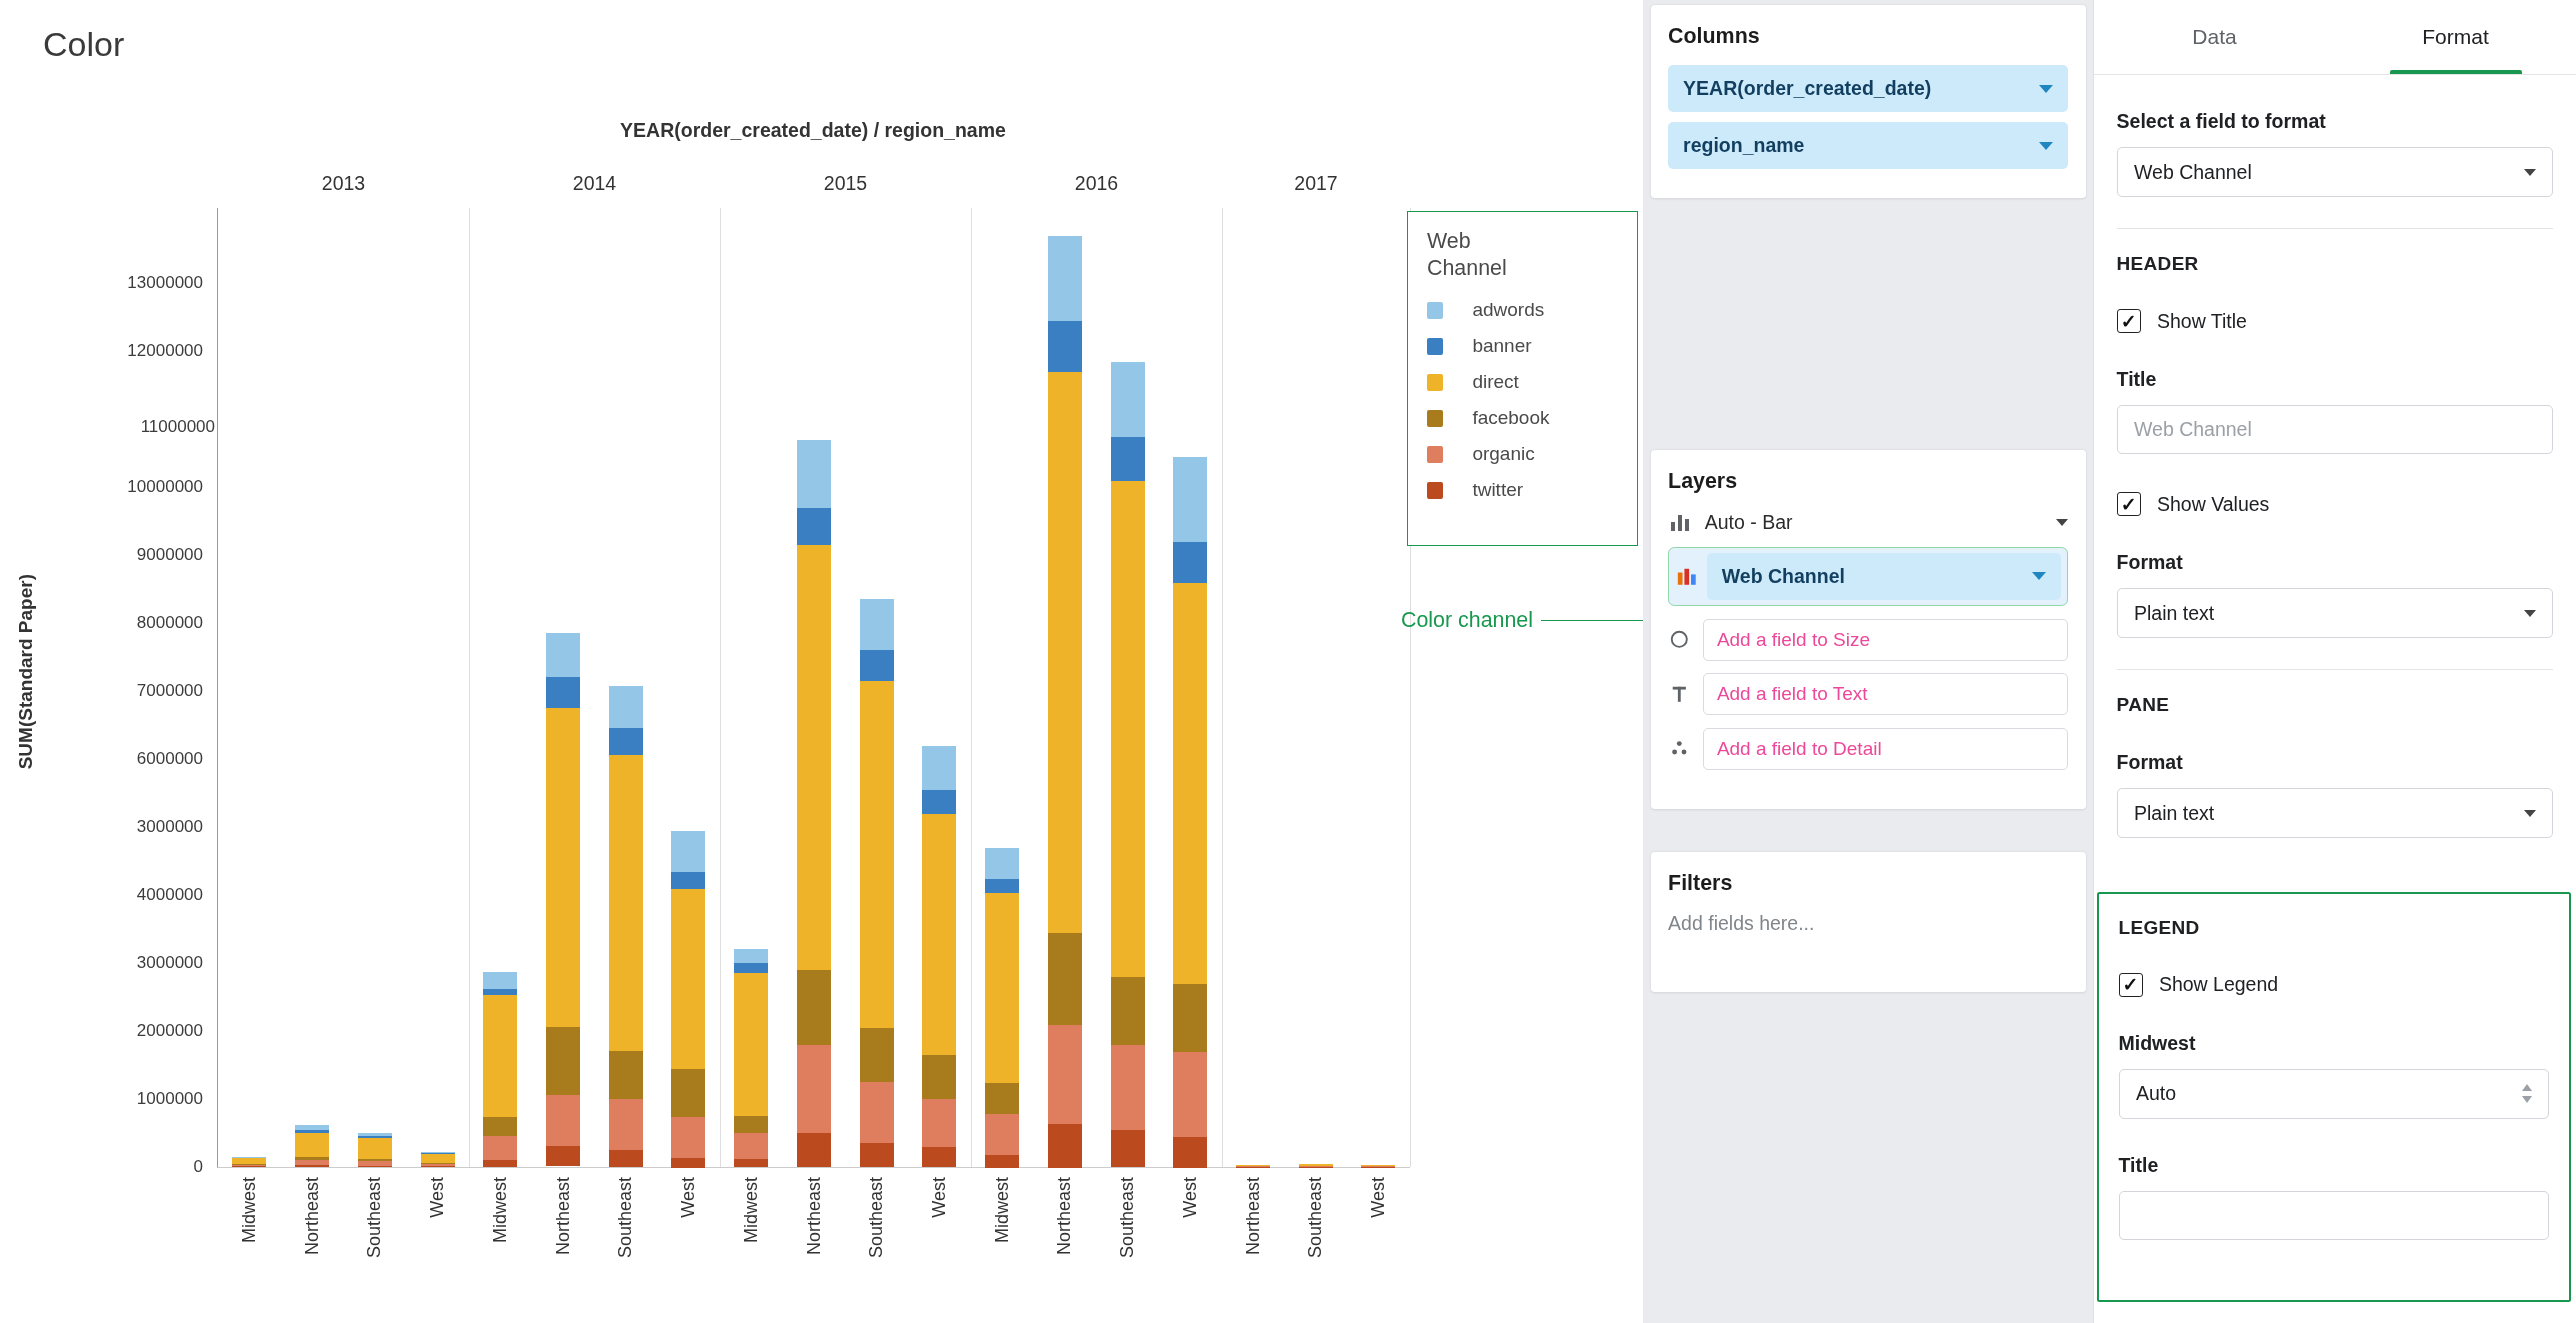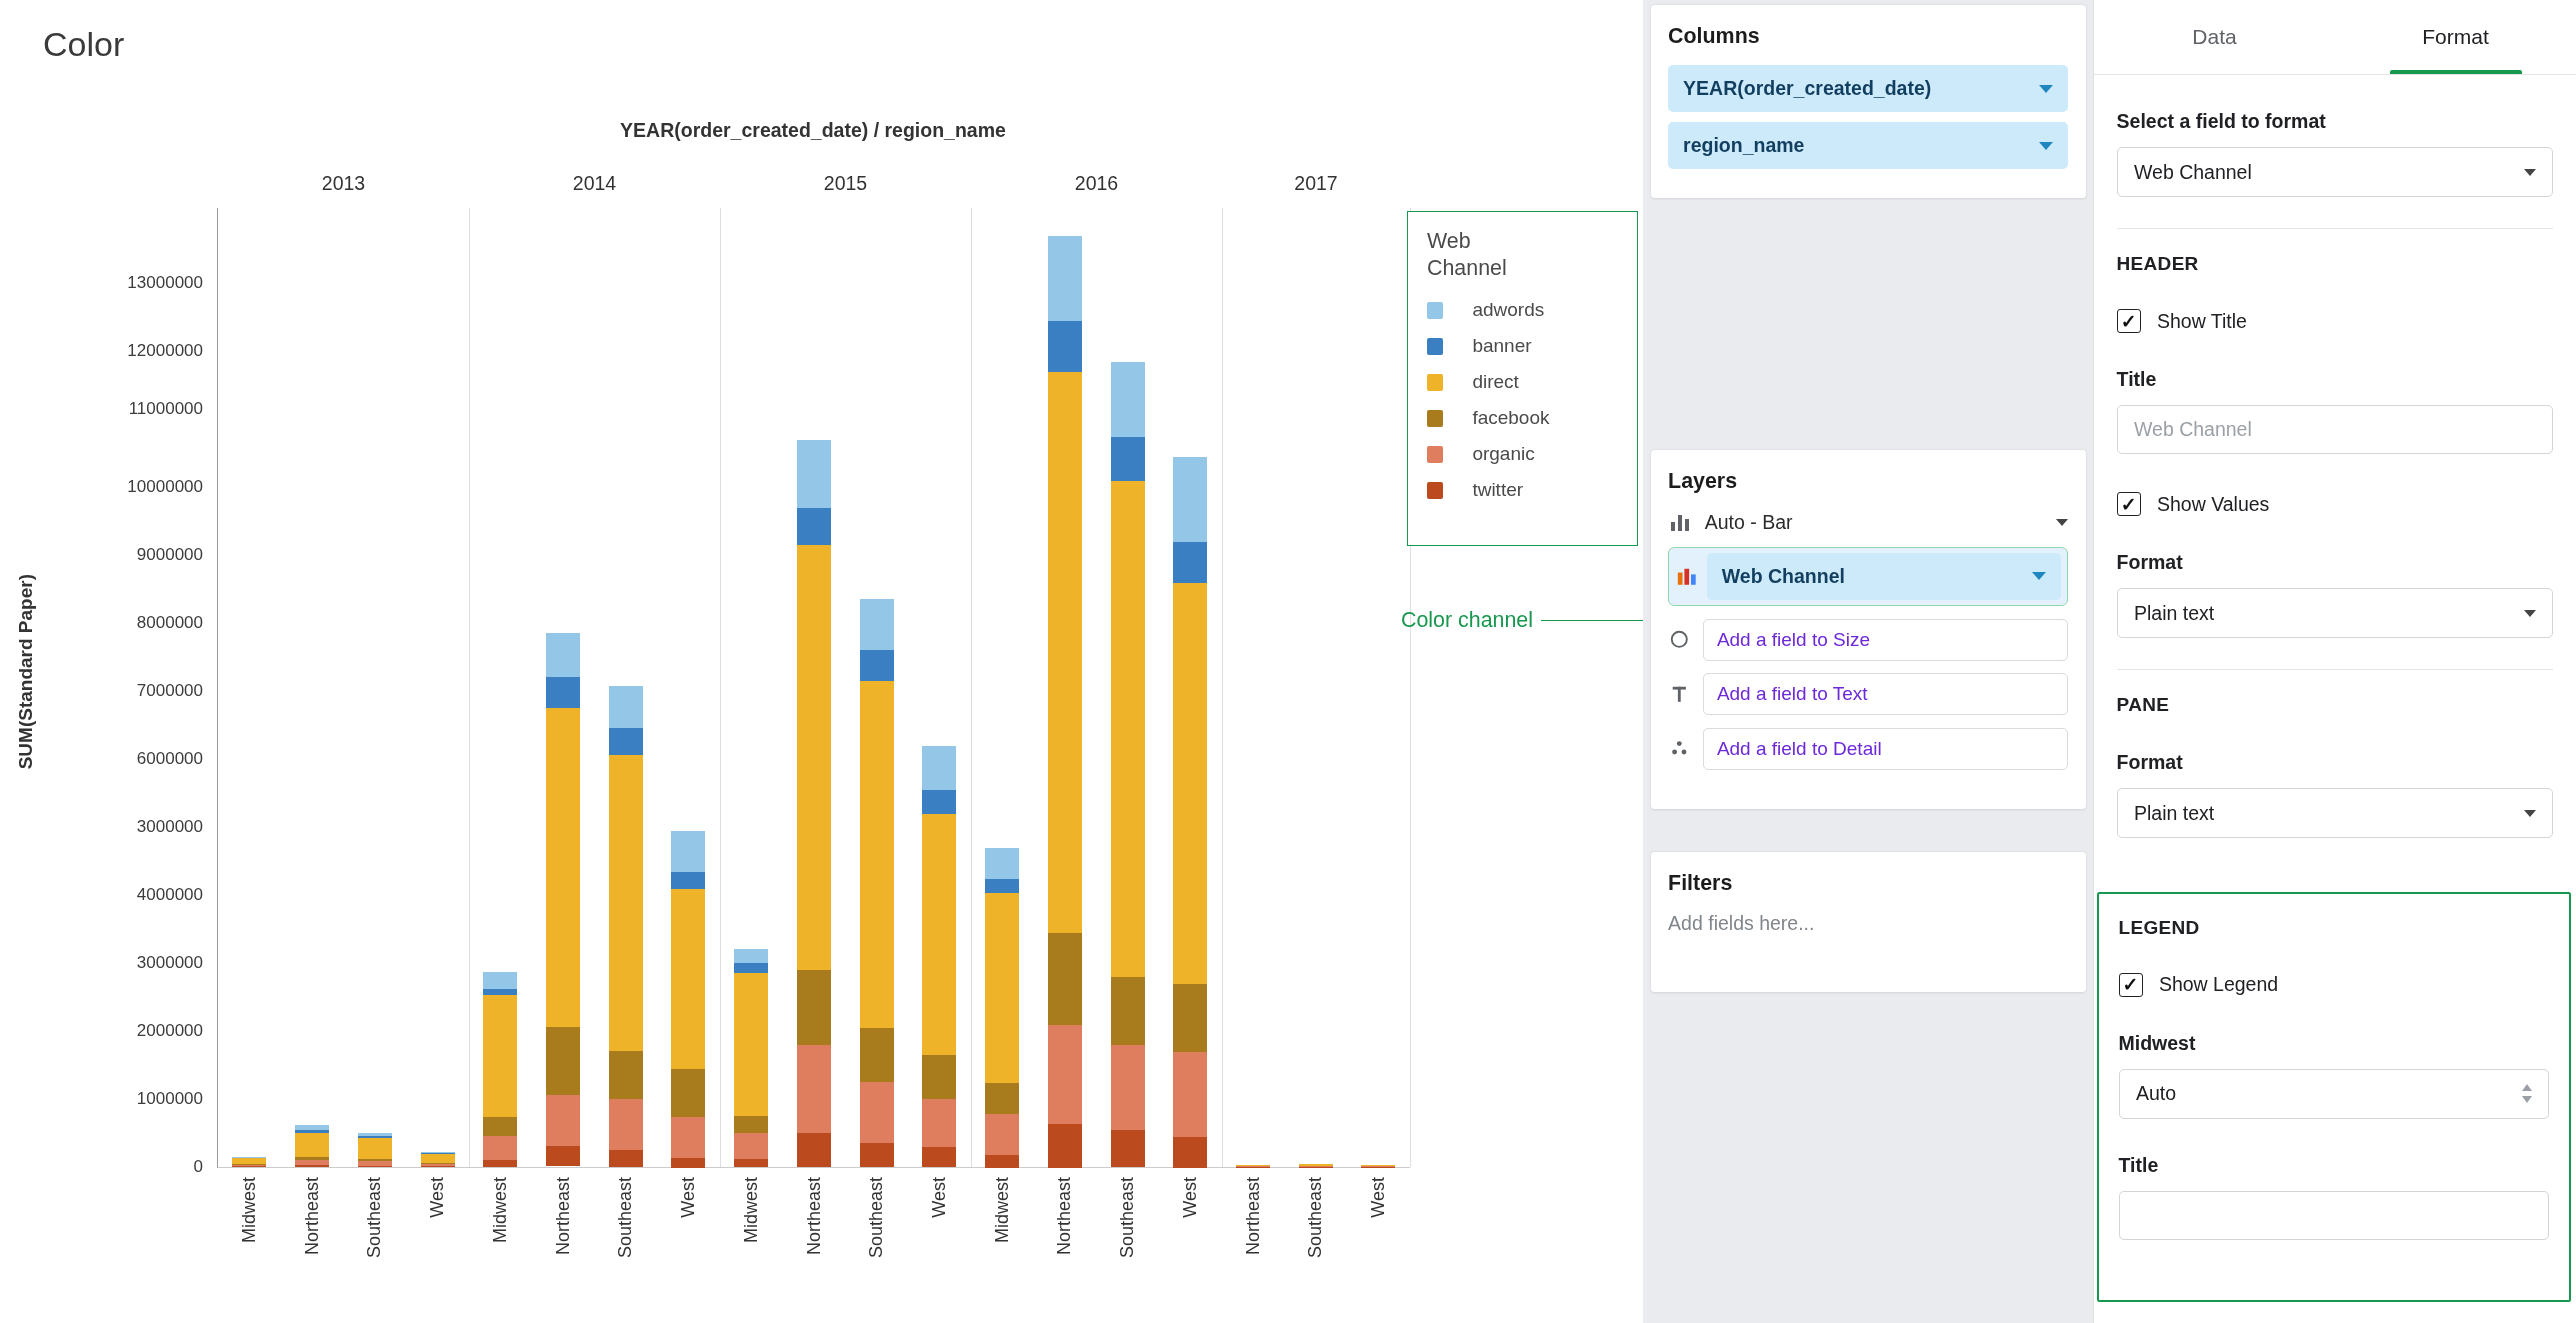--- a/index.html
+++ b/index.html
@@ -39,21 +39,21 @@
   .pill-blue{background:#cdeafb;color:#123f5f;margin-bottom:10px;}
   .pill-green{background:#c9ecd4;color:#1c5c30;}
   .tri{width:0;height:0;border-left:7px solid transparent;border-right:7px solid transparent;border-top:8.8px solid #1f86c0;flex:none;}
   .tri-green{border-top-color:#2e9e4f;}
   .tri-dark{border-left-width:6.3px;border-right-width:6.3px;border-top-width:7.5px;border-top-color:#444;}
   .layer-row{display:flex;align-items:center;gap:12.6px;margin-bottom:12.6px;}
   .layer-row svg{flex:none;}
   .layer-type-label{font-size:19.5px;color:#2b2b2b;flex:1;cursor:pointer;}
   .color-outline{border:1.9px solid #8fd6ab;border-radius:6.3px;padding:5px 6.3px;background:#e3f1fc;display:flex;align-items:center;gap:8.8px;margin-bottom:12.6px;}
   .color-outline .pill{flex:1;margin:0;}
-  .field-slot{flex:1;height:40px;border:1.3px solid #d8dbdf;border-radius:5px;display:flex;align-items:center;padding:0 12.6px;color:#6d28d9;font-size:19px;background:#fff;cursor:pointer;}
+  .field-slot{flex:1;height:40px;border:1.3px solid #d8dbdf;border-radius:5px;display:flex;align-items:center;padding:0 12.6px;color:#ec4899;font-size:19px;background:#fff;cursor:pointer;}
   .filters-placeholder{font-size:19.5px;color:#80868b;}
   
   .format-pane{position:absolute;left:2093px;top:0;width:483px;height:1324px;background:#fff;border-left:0.6px solid #e0e0e0;box-sizing:border-box;}
   .tabs{display:flex;height:74px;border-bottom:0.6px solid #e4e4e4;}
   .tab{flex:1;display:flex;align-items:center;justify-content:center;font-size:21px;color:#5f6368;position:relative;cursor:pointer;}
   .tab.active{color:#202124;}
   .tab.active::after{content:"";position:absolute;bottom:0;left:50%;transform:translateX(-50%);width:132px;height:3.8px;background:#18984e;border-radius:1.9px 1.9px 0 0;}
   .fp-content{padding:35px 22.6px 0 22.6px;}
   .fp-label{font-size:19.5px;font-weight:bold;color:#202124;}
   .fp-select{display:flex;align-items:center;justify-content:space-between;height:48px;border:1.3px solid #d2d5da;border-radius:5px;padding:0 16.4px;font-size:19.5px;color:#202124;background:#fff;margin-top:14px;cursor:pointer;}
@@ -83,21 +83,21 @@
       <div class="ytick" style="top: 1099px;">1000000</div>
       <div class="ytick" style="top: 1031px;">2000000</div>
       <div class="ytick" style="top: 963px;">3000000</div>
       <div class="ytick" style="top: 895px;">4000000</div>
       <div class="ytick" style="top: 827px;">3000000</div>
       <div class="ytick" style="top: 759px;">6000000</div>
       <div class="ytick" style="top: 691px;">7000000</div>
       <div class="ytick" style="top: 623px;">8000000</div>
       <div class="ytick" style="top: 555px;">9000000</div>
       <div class="ytick" style="top: 487px;">10000000</div>
-      <div class="ytick" style="top: 409px;">11000000</div>
+      <div class="ytick" style="top: 427px; margin-left: 12px;">11000000</div>
       <div class="ytick" style="top: 351px;">12000000</div>
       <div class="ytick" style="top: 283px;">13000000</div>
     </div>
   <div class="plot" id="plot">
       <div class="pane" style="left: 0px; width: 251px;">
         <div class="year-label">2013</div>
       </div>
       <div class="bar" style="left: 14.4px; width: 34px; height: 10.2px;">
         <div style="height: 0.7px; background: rgb(148, 198, 232);"></div>
         <div style="height: 0.3px; background: rgb(58, 127, 194);"></div>

